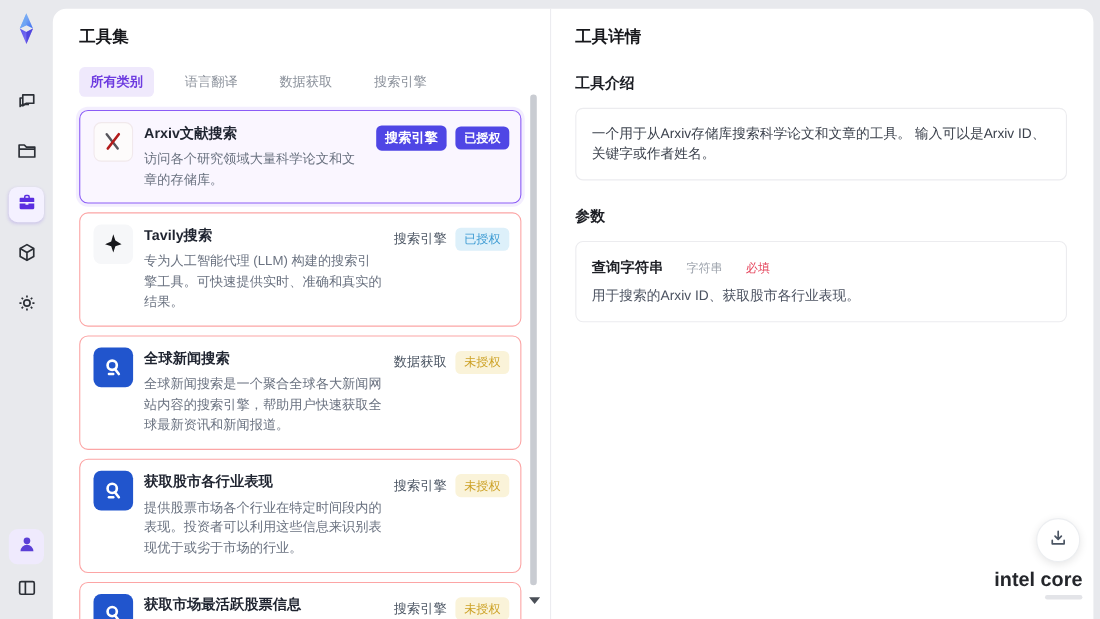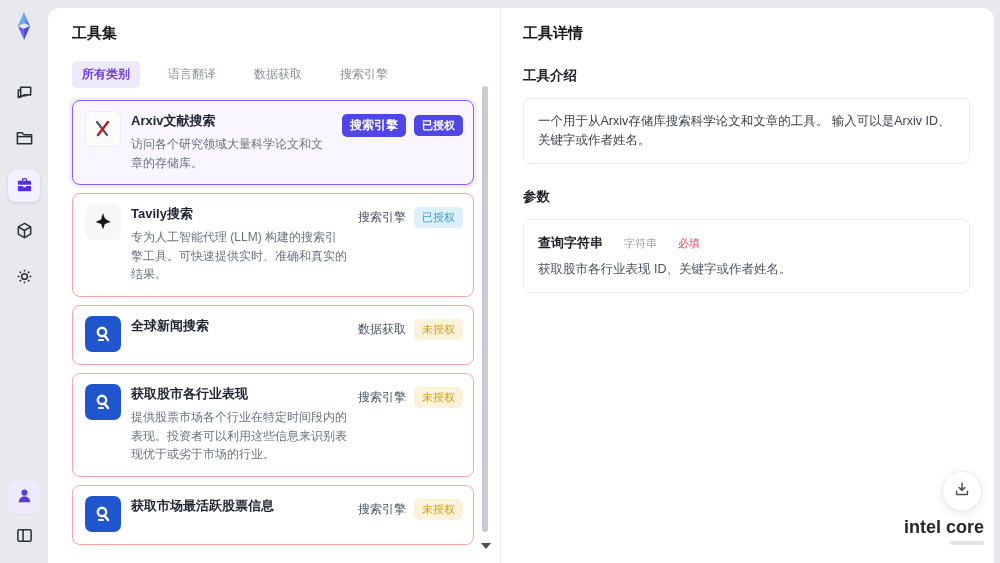--- a/index.html
+++ b/index.html
@@ -199,20 +199,21 @@
   <div class="tool-row">
     <div class="tool-icon ic-bluesearch">
               <svg viewBox="0 0 24 24" fill="none" stroke="#ffffff" stroke-width="2.4" stroke-linecap="round">
                 <circle cx="11" cy="10" r="4.2"></circle>
                 <path d="M13.5 13.5L17 18"></path>
                 <path d="M8 18h4" stroke-width="2.2"></path>
               </svg>
             </div>
     <div class="tool-main">
       <div class="tool-title">全球新闻搜索</div>
+      <div class="tool-desc">全球新闻搜索是一个聚合全球各大新闻网站内容的搜索引擎，帮助用户快速获取全球最新资讯和新闻报道。</div>
     </div>
     <div class="tool-tags">
       <span class="cat plain">数据获取</span>
       <span class="auth pill yellow">未授权</span>
     </div>
   </div>
 
   <div class="tool-row">
     <div class="tool-icon ic-bluesearch">
               <svg viewBox="0 0 24 24" fill="none" stroke="#ffffff" stroke-width="2.4" stroke-linecap="round">
@@ -258,21 +259,21 @@
       <h1 class="detail-title">工具详情</h1>
       <h2 class="section-h">工具介绍</h2>
       <div class="info-box">一个用于从Arxiv存储库搜索科学论文和文章的工具。 输入可以是Arxiv ID、关键字或作者姓名。</div>
       <h2 class="section-h">参数</h2>
       <div class="info-box">
         <div class="param-head">
           <span class="param-name">查询字符串</span>
           <span class="param-type">字符串</span>
           <span class="param-required">必填</span>
         </div>
-        <div class="param-desc">获取股市各行业表现 ID、关键字或作者姓名。</div>
+        <div class="param-desc">用于搜索的Arxiv ID、获取股市各行业表现。</div>
       </div>
     </section>
   </main>
 
   <div class="fab">
     <span><svg viewBox="0 0 20 20" fill="none" stroke="currentColor" stroke-width="1.7" stroke-linecap="round" stroke-linejoin="round">
       <path d="M10 3.5v7.5M6.8 8.3L10 11.5l3.2-3.2M4 12.5V16h12v-3.5"></path>
     </svg></span>
   </div>
   <div class="brand">

